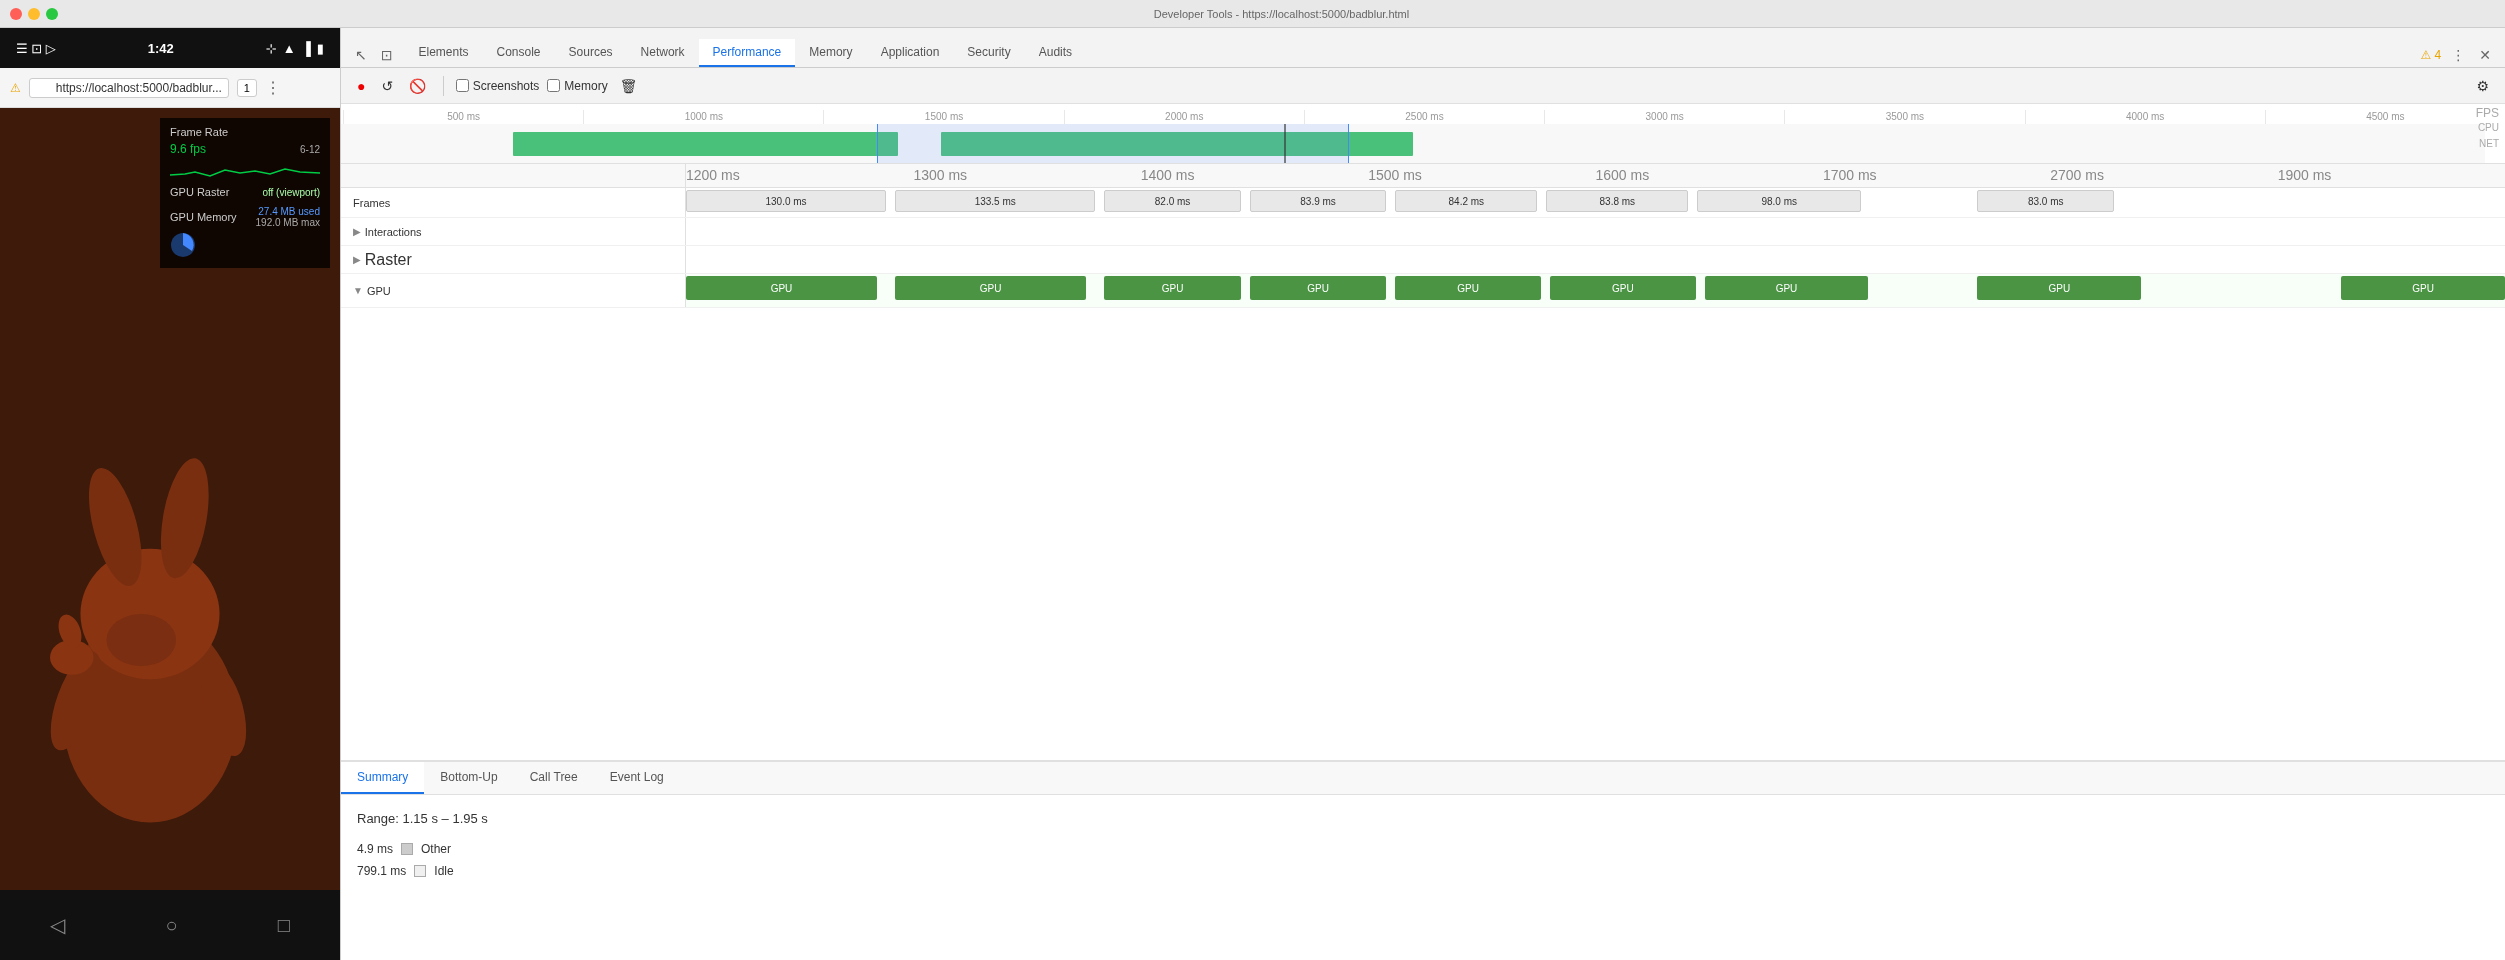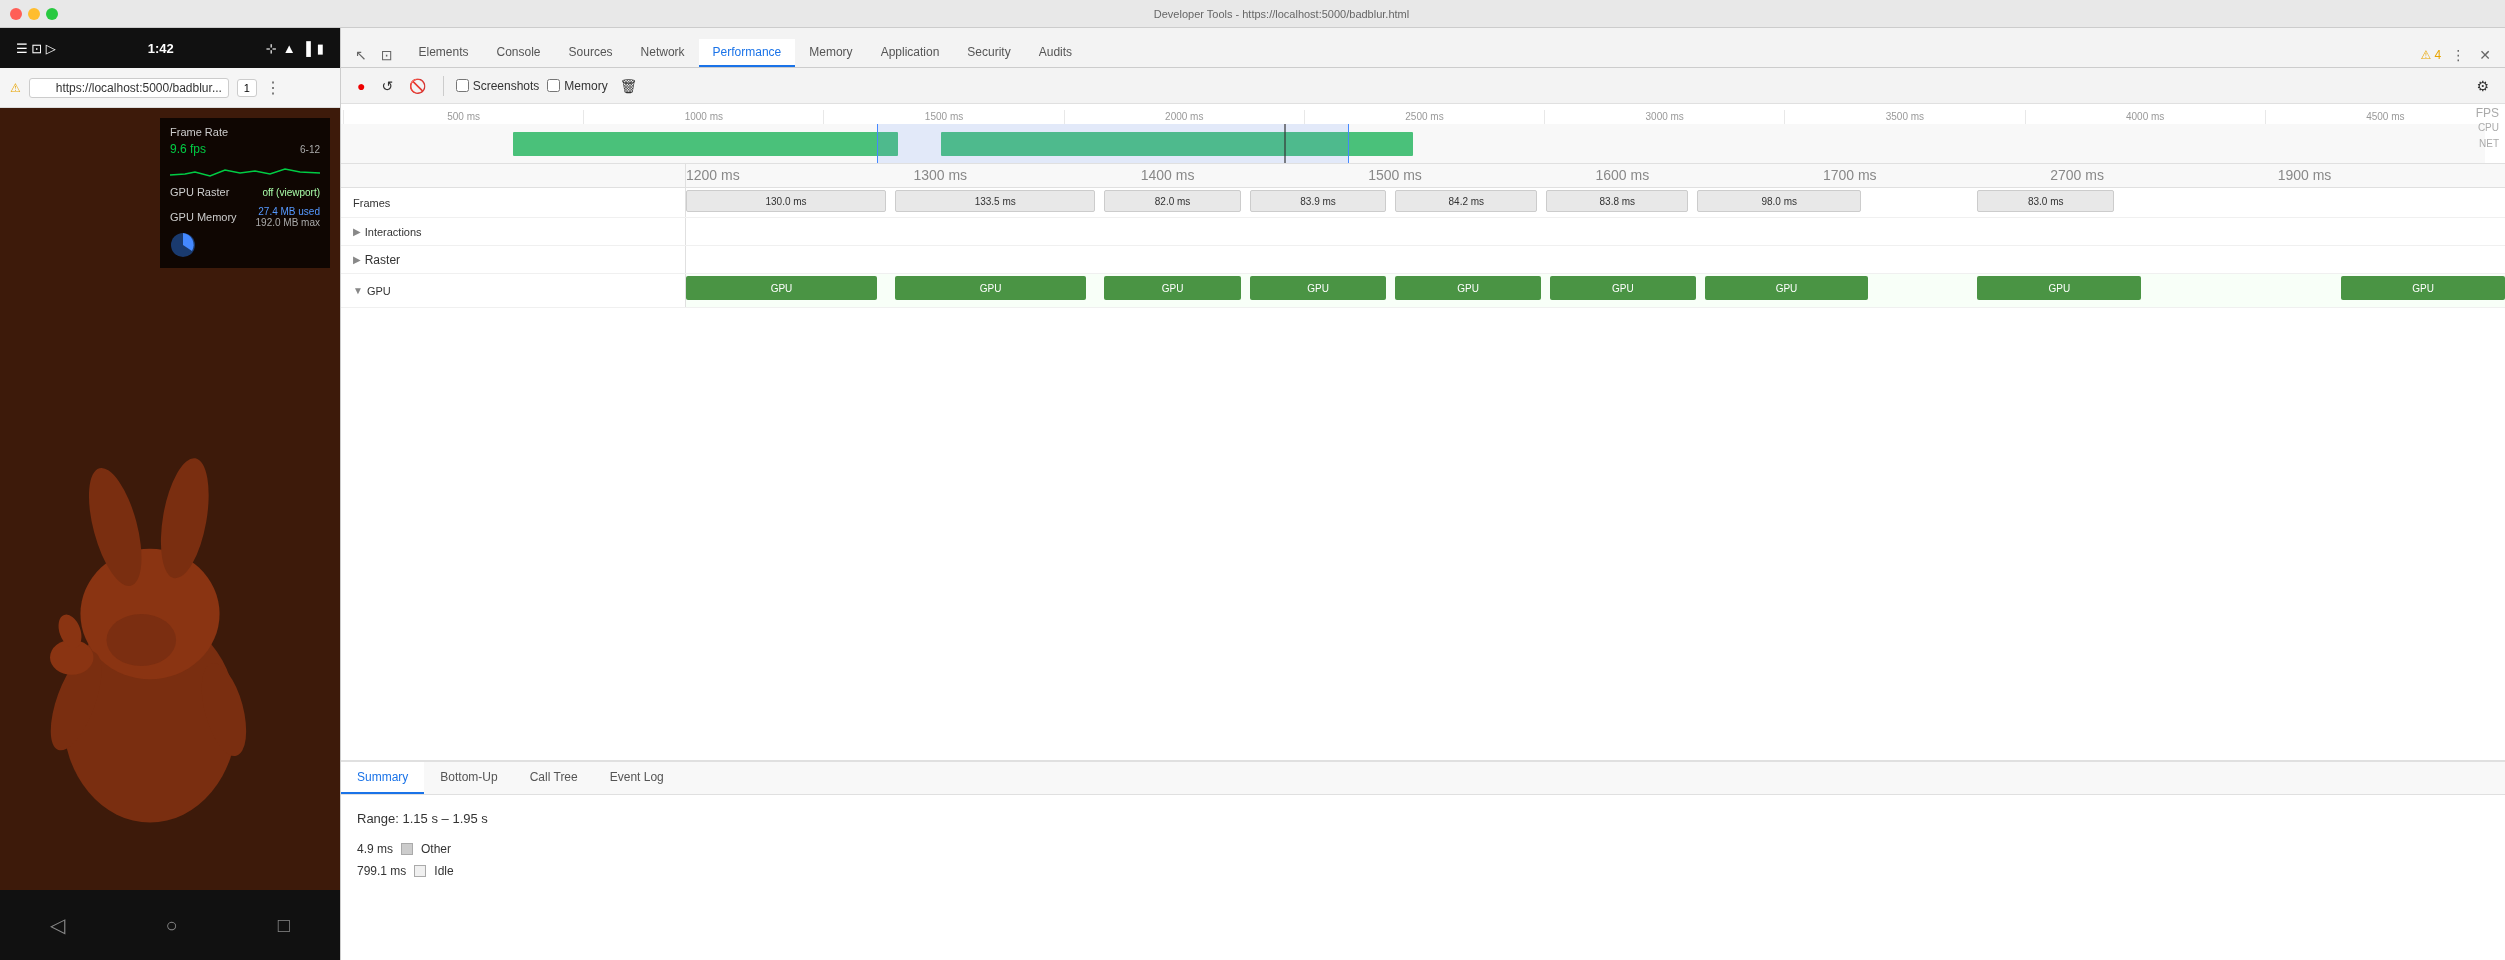--- a/index.html
+++ b/index.html
@@ -533,21 +533,21 @@
           <div class="track-label">
             <span class="triangle">▶</span>
             <span style="font-size:11px;">Interactions</span>
           </div>
           <div class="track-content"></div>
         </div>
 
         <div class="track-row" style="height:28px;">
           <div class="track-label">
             <span class="triangle">▶</span>
-            <span style="font-size:12px;">Raster</span>
+            <span style="font-size:16px;">Raster</span>
           </div>
           <div class="track-content"></div>
         </div>
 
         <div class="track-row" style="height:34px;">
           <div class="track-label">
             <span class="triangle">▼</span>
             <span style="font-size:11px;">GPU</span>
           </div>
           <div class="track-content" style="background:#f8fff8;">

